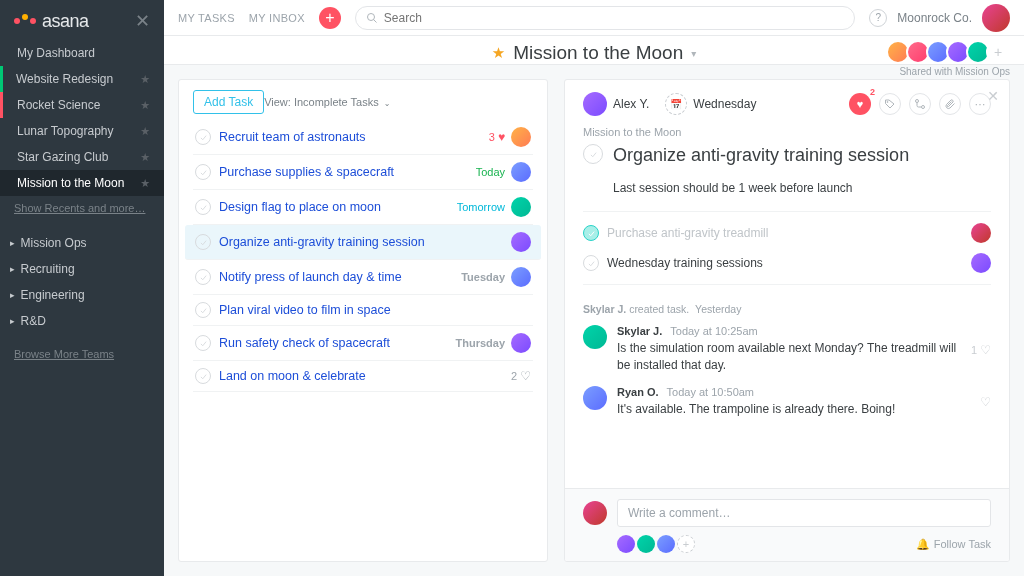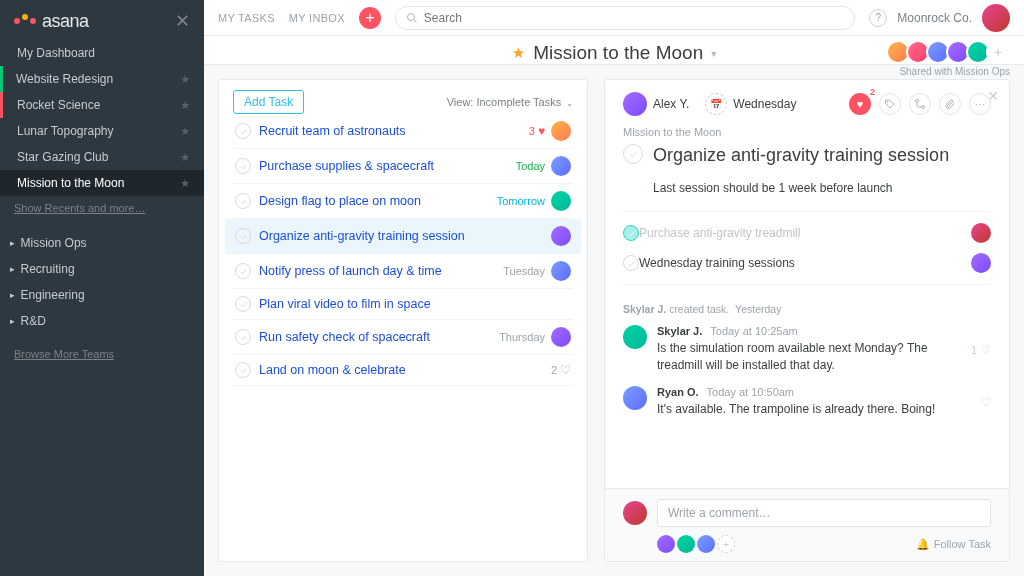--- a/index.html
+++ b/index.html
@@ -1,20 +1,20 @@
 <!DOCTYPE html>
 <html><head>
 <meta charset="utf-8">
 <style>
 * { box-sizing: border-box; margin: 0; padding: 0; }
 body { font-family: -apple-system, BlinkMacSystemFont, "Segoe UI", Helvetica, Arial, sans-serif; font-size: 13px; color: #505559; background: #fff; width: 1024px; height: 576px; overflow: hidden; }
 .app { display: flex; height: 100%; }
 
 
-.sidebar { width: 204px; background: #2e3840; color: #c7cbcf; display: flex; flex-direction: column; font-size: 12px; }
+.sidebar { width: 164px; background: #2e3840; color: #c7cbcf; display: flex; flex-direction: column; font-size: 12px; }
 .sidebar-header { display: flex; align-items: center; justify-content: space-between; padding: 10px 14px 8px; }
 .logo { display: flex; align-items: center; gap: 6px; }
 .logo-dots { display: flex; gap: 2px; }
 .logo-dot { width: 6px; height: 6px; border-radius: 50%; }
 .logo-text { font-size: 18px; font-weight: 400; color: #e5e8ea; letter-spacing: -0.5px; }
 .close-sidebar { color: #7a8288; font-size: 18px; cursor: pointer; }
 .sidebar-item { display: flex; align-items: center; justify-content: space-between; padding: 6px 14px; cursor: pointer; border-left: 3px solid transparent; }
 .sidebar-item.active { background: #1f272d; color: #fff; }
 .sidebar-item.accent-green { border-left-color: #00c875; padding-left: 13px; }
 .sidebar-item.accent-red { border-left-color: #ff5263; }
@@ -55,53 +55,53 @@
 .shared-text { font-size: 10px; color: #9ca4ab; }
 .project-tabs { display: flex; justify-content: center; gap: 24px; margin-top: 4px; }
 .project-tab { font-size: 12px; color: #9ca4ab; padding: 6px 2px 8px; cursor: pointer; border-bottom: 2px solid transparent; }
 .project-tab.active { color: #ff5263; border-bottom-color: #ff5263; }
 
 
 .content { flex: 1; display: flex; gap: 16px; padding: 14px; overflow: hidden; }
 
 
 .task-list { width: 370px; background: #fff; border: 1px solid #e8eaec; border-radius: 3px; padding: 10px 14px; display: flex; flex-direction: column; }
-.task-list-header { display: flex; justify-content: space-between; align-items: center; }
+.task-list-header { display: flex; align-items: center; margin-bottom: 6px; }
 .add-task-btn { border: 1px solid #32c1e9; color: #32c1e9; background: #fff; border-radius: 3px; padding: 4px 10px; font-size: 12px; cursor: pointer; }
 .view-select { font-size: 11px; color: #7a8288; cursor: pointer; }
 .view-select .chev { font-size: 8px; margin-left: 2px; }
 .task-row { display: flex; align-items: center; gap: 8px; padding: 7px 2px; border-bottom: 1px solid #f0f2f3; cursor: pointer; }
 .task-row.selected { background: #eaf6fb; border-radius: 3px; margin: 0 -8px; padding: 7px 10px; }
 .check-circle { width: 16px; height: 16px; border: 1.5px solid #d8dbde; border-radius: 50%; flex-shrink: 0; display: flex; align-items: center; justify-content: center; }
 .check-circle svg { width: 9px; height: 9px; stroke: #d8dbde; stroke-width: 2.5; fill: none; }
 .task-title { flex: 1; font-size: 12.5px; color: #1d4ed8; }
 .task-meta { display: flex; align-items: center; gap: 6px; font-size: 11px; }
 .due-today { color: #1ab351; }
 .due-tomorrow { color: #00b8d9; }
-.due-day { color: #9ca4ab; }
+.due-day { color: #9ca4ab; font-weight: bold; }
 .like-count { display: flex; align-items: center; gap: 3px; color: #9ca4ab; }
 .like-count.red { color: #ff5263; }
 .heart { font-size: 12px; }
 
 
 .detail { flex: 1; background: #fff; border: 1px solid #e8eaec; border-radius: 3px; padding: 12px 18px; display: flex; flex-direction: column; overflow: hidden; position: relative; }
 .detail-close { position: absolute; top: 8px; right: 10px; color: #c9cdd1; font-size: 14px; cursor: pointer; }
 .detail-header { display: flex; align-items: center; gap: 16px; margin-bottom: 10px; }
 .assignee-chip, .due-chip { display: flex; align-items: center; gap: 6px; font-size: 12px; color: #3a3f42; }
 .cal-icon { width: 22px; height: 22px; border: 1px dashed #c9cdd1; border-radius: 50%; display: flex; align-items: center; justify-content: center; font-size: 10px; color: #8a9096; }
 .action-icons { display: flex; align-items: center; gap: 8px; margin-left: auto; }
 .heart-btn { width: 22px; height: 22px; border-radius: 50%; background: #ff5263; display: flex; align-items: center; justify-content: center; color: #fff; font-size: 11px; position: relative; cursor: pointer; }
 .heart-badge { position: absolute; top: -6px; right: -4px; font-size: 9px; color: #ff5263; font-weight: 600; }
 .icon-btn { width: 22px; height: 22px; border: 1px solid #e3e5e8; border-radius: 50%; display: flex; align-items: center; justify-content: center; color: #b0b6bb; font-size: 11px; cursor: pointer; }
 .breadcrumb { font-size: 11px; color: #9ca4ab; margin-bottom: 6px; }
 .detail-title-row { display: flex; align-items: flex-start; gap: 10px; margin-bottom: 8px; }
 .detail-title { font-size: 18px; font-weight: 400; color: #3a3f42; line-height: 1.3; }
 .detail-desc { font-size: 12px; color: #3a3f42; line-height: 1.5; margin: 4px 0 14px 30px; }
 .subtasks { border-top: 1px solid #f0f2f3; border-bottom: 1px solid #f0f2f3; padding: 6px 0; margin-bottom: 12px; }
-.subtask-row { display: flex; align-items: center; padding: 5px 0; }
+.subtask-row { display: flex; align-items: center; gap: 8px; padding: 5px 0; }
 .subtask-row.done .check-circle { border-color: #29d3c8; background: #a8efe8; }
 .subtask-row.done .check-circle svg { stroke: #fff; }
 .subtask-row.done .subtask-title { color: #c0c5c9; }
 .subtask-title { flex: 1; font-size: 12px; color: #3a3f42; }
 .activity-meta { font-size: 10.5px; color: #9ca4ab; margin: 6px 0 10px; }
 .comment-block { display: flex; gap: 10px; margin-bottom: 12px; }
 .comment-body { flex: 1; }
 .comment-head { display: flex; align-items: center; gap: 8px; font-size: 11px; margin-bottom: 3px; }
 .comment-author { font-weight: 600; color: #3a3f42; }
 .comment-time { color: #9ca4ab; }

